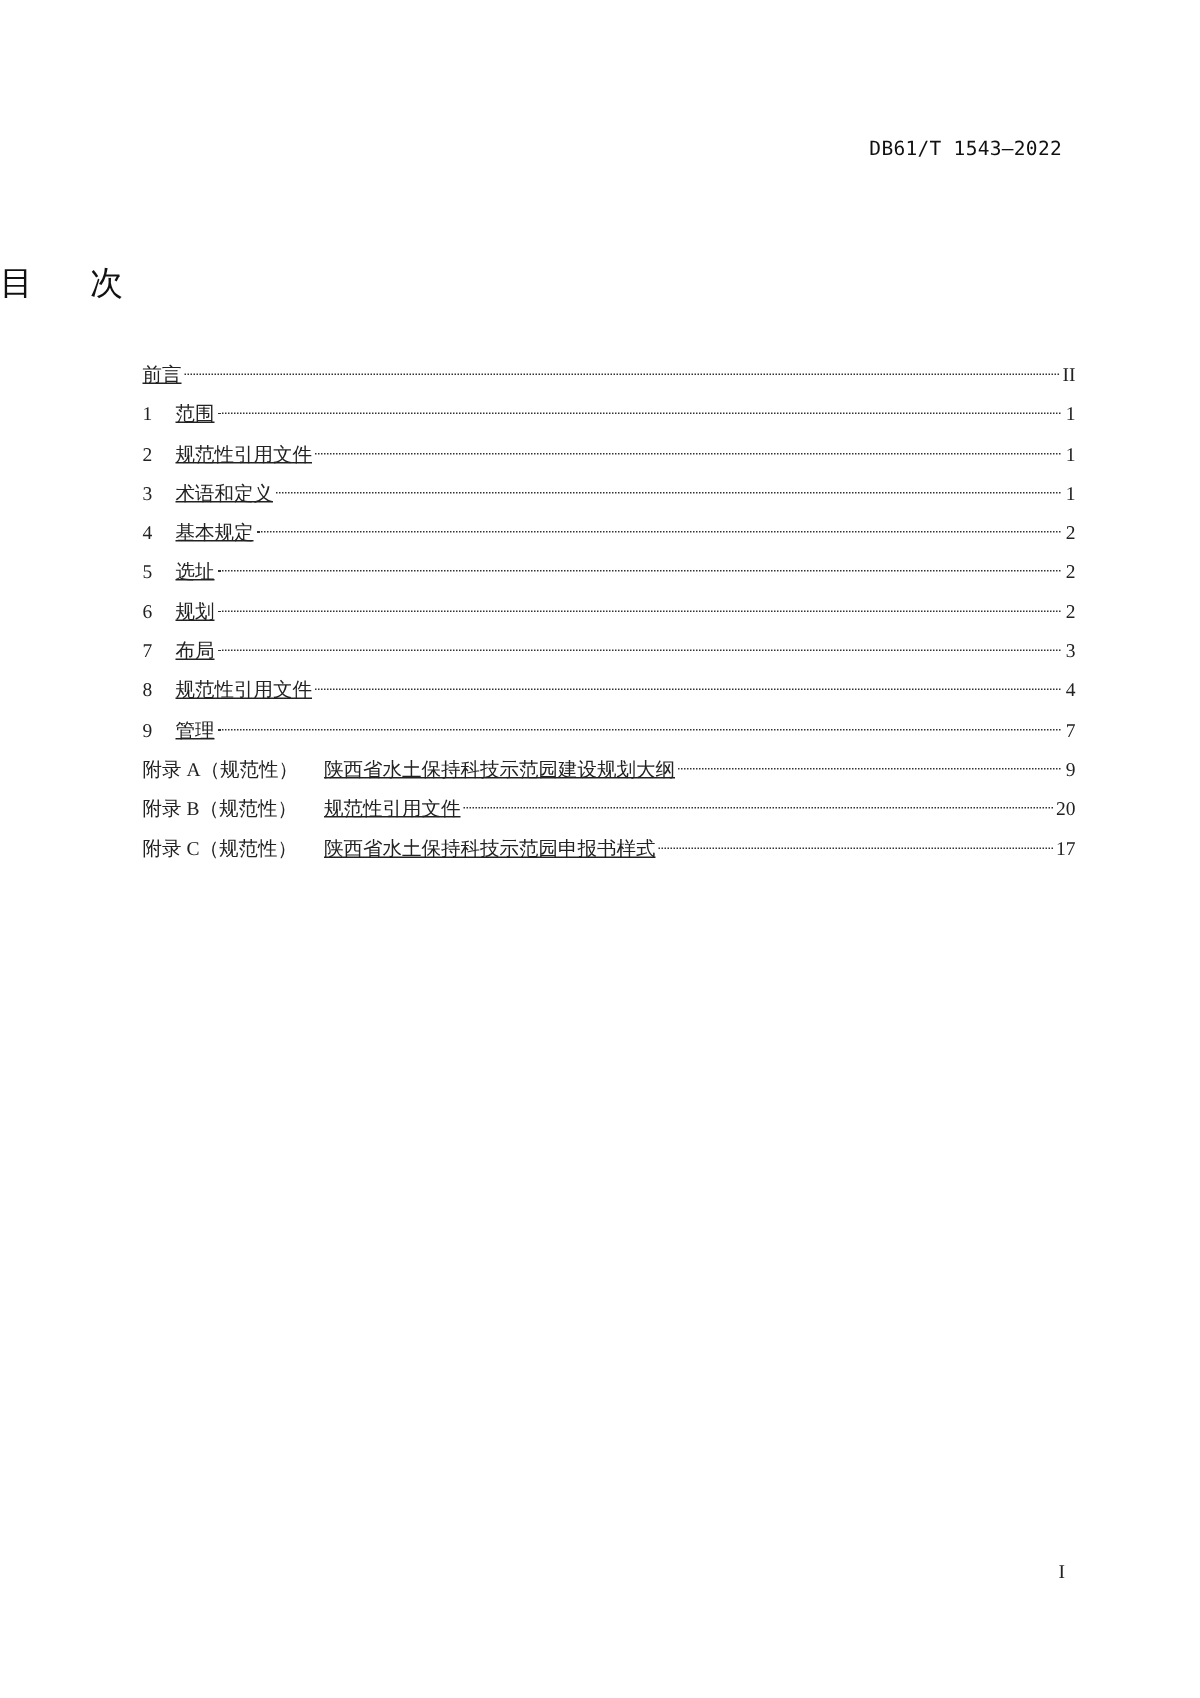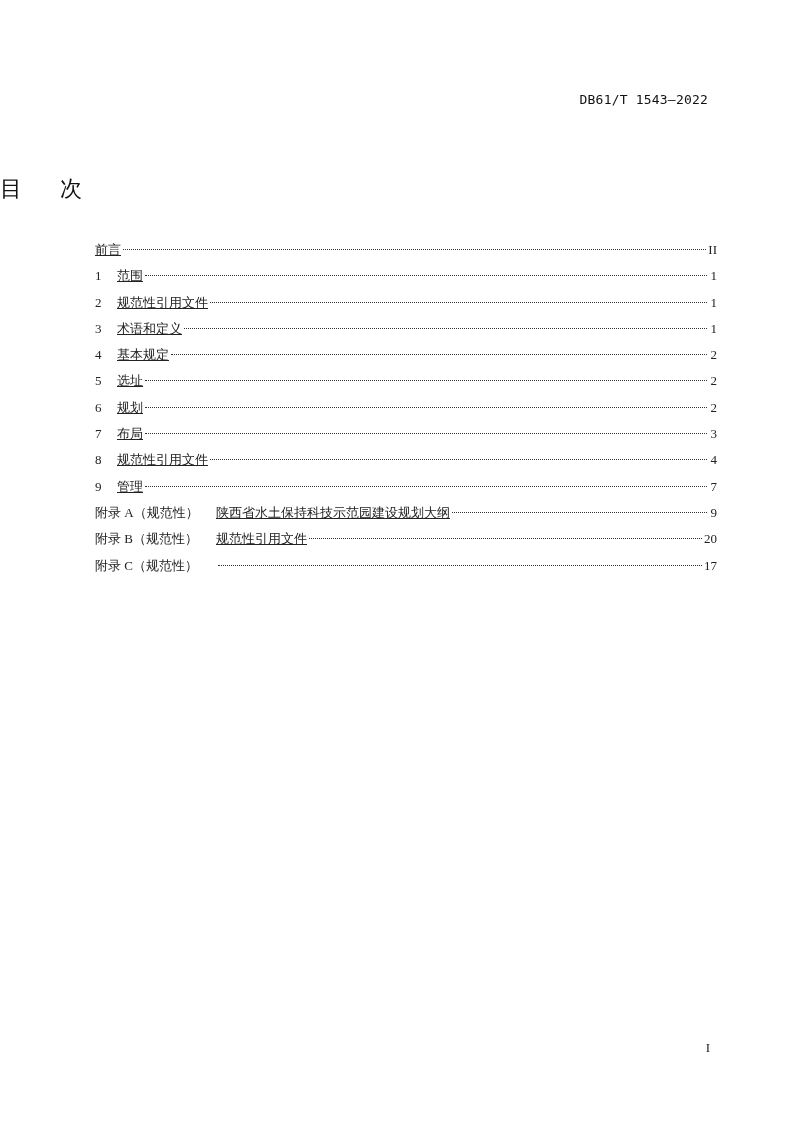--- a/index.html
+++ b/index.html
@@ -116,18 +116,19 @@
     <span class="page">9</span>
   </div>
   <div class="toc-row">
     <span class="app-prefix">附录 B（规范性）</span>
     <span class="label">规范性引用文件</span>
     <span class="leader"></span>
     <span class="page">20</span>
   </div>
   <div class="toc-row">
     <span class="app-prefix">附录 C（规范性）</span>
+    <span class="label">陕西省水土保持科技示范园申报书样式</span>
     <span class="leader"></span>
     <span class="page">17</span>
   </div>
 </div>
 
 <div class="page-footer">I</div>
 
 </body></html>

